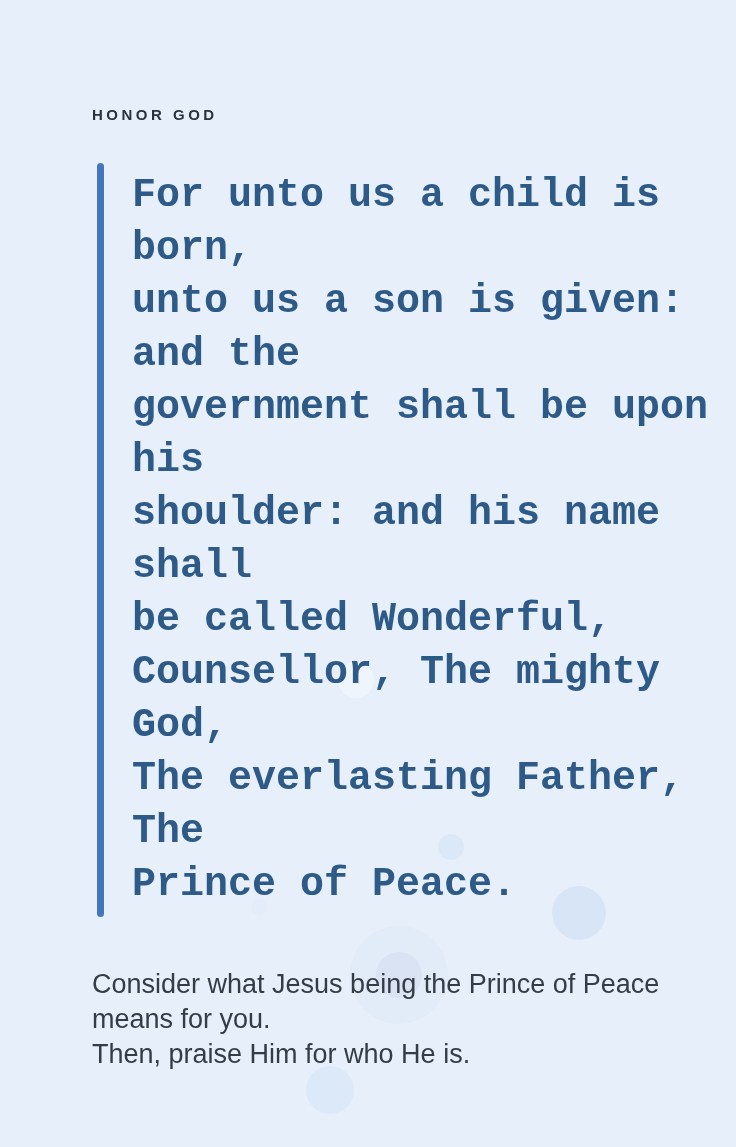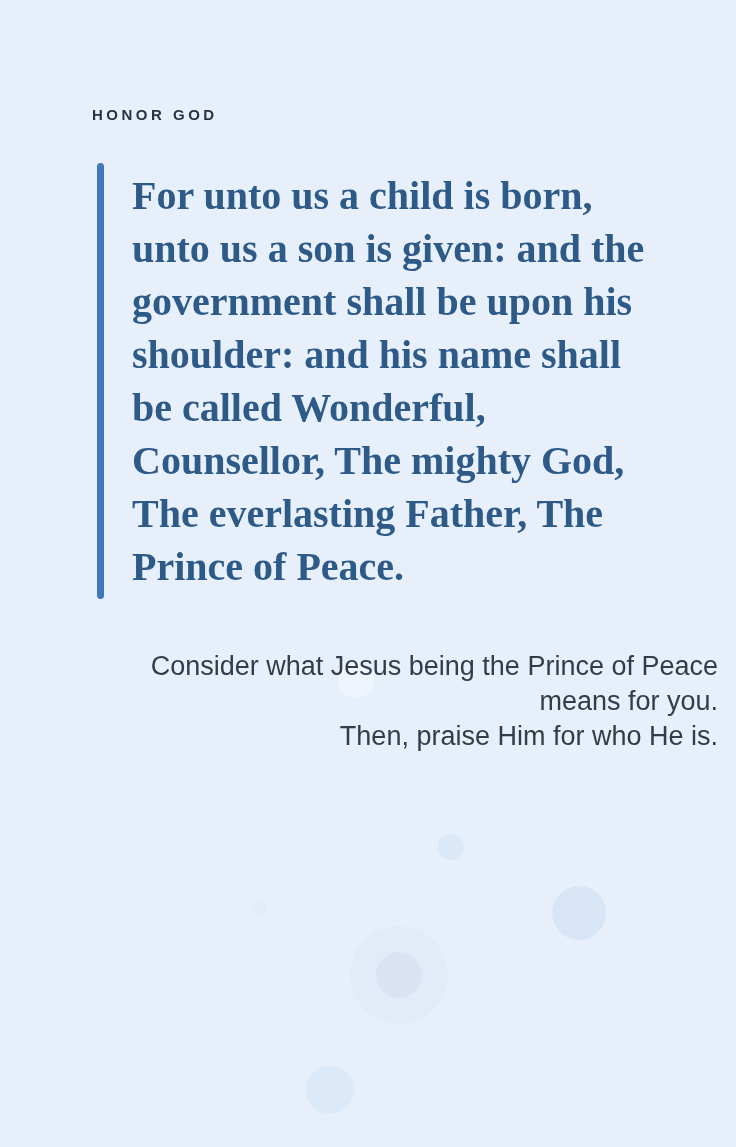--- a/index.html
+++ b/index.html
@@ -59,42 +59,41 @@
   .accent-bar {
     position: absolute;
     left: -2px;
     top: 0;
     bottom: 0;
     width: 7px;
     border-radius: 4px;
     background: var(--accent-bar);
   }
   .verse-text {
-    font-family: Liberation Serif, serif;
+    font-family: Liberation Mono, monospace;
     font-weight: 700;
     font-size: 40px;
     line-height: 53px;
     color: var(--verse-text);
     white-space: pre-line;
   }
   .verse-reference {
     margin-top: 20px;
     font-size: 20px;
     font-weight: 700;
     letter-spacing: 0.3px;
     line-height: 20px;
     color: var(--reference-text);
   }
   .prompt-text {
     margin-top: 43px;
     font-size: 27px;
     line-height: 35px;
     color: var(--prompt-text);
     white-space: pre-line;
-    text-align: right;
   }
 </style>
 </head>
 <body>
 
 <div class="screen">
 
   <div class="circle c-behind-text"></div>
   <div class="circle c-small"></div>
   <div class="circle c-right"></div>

